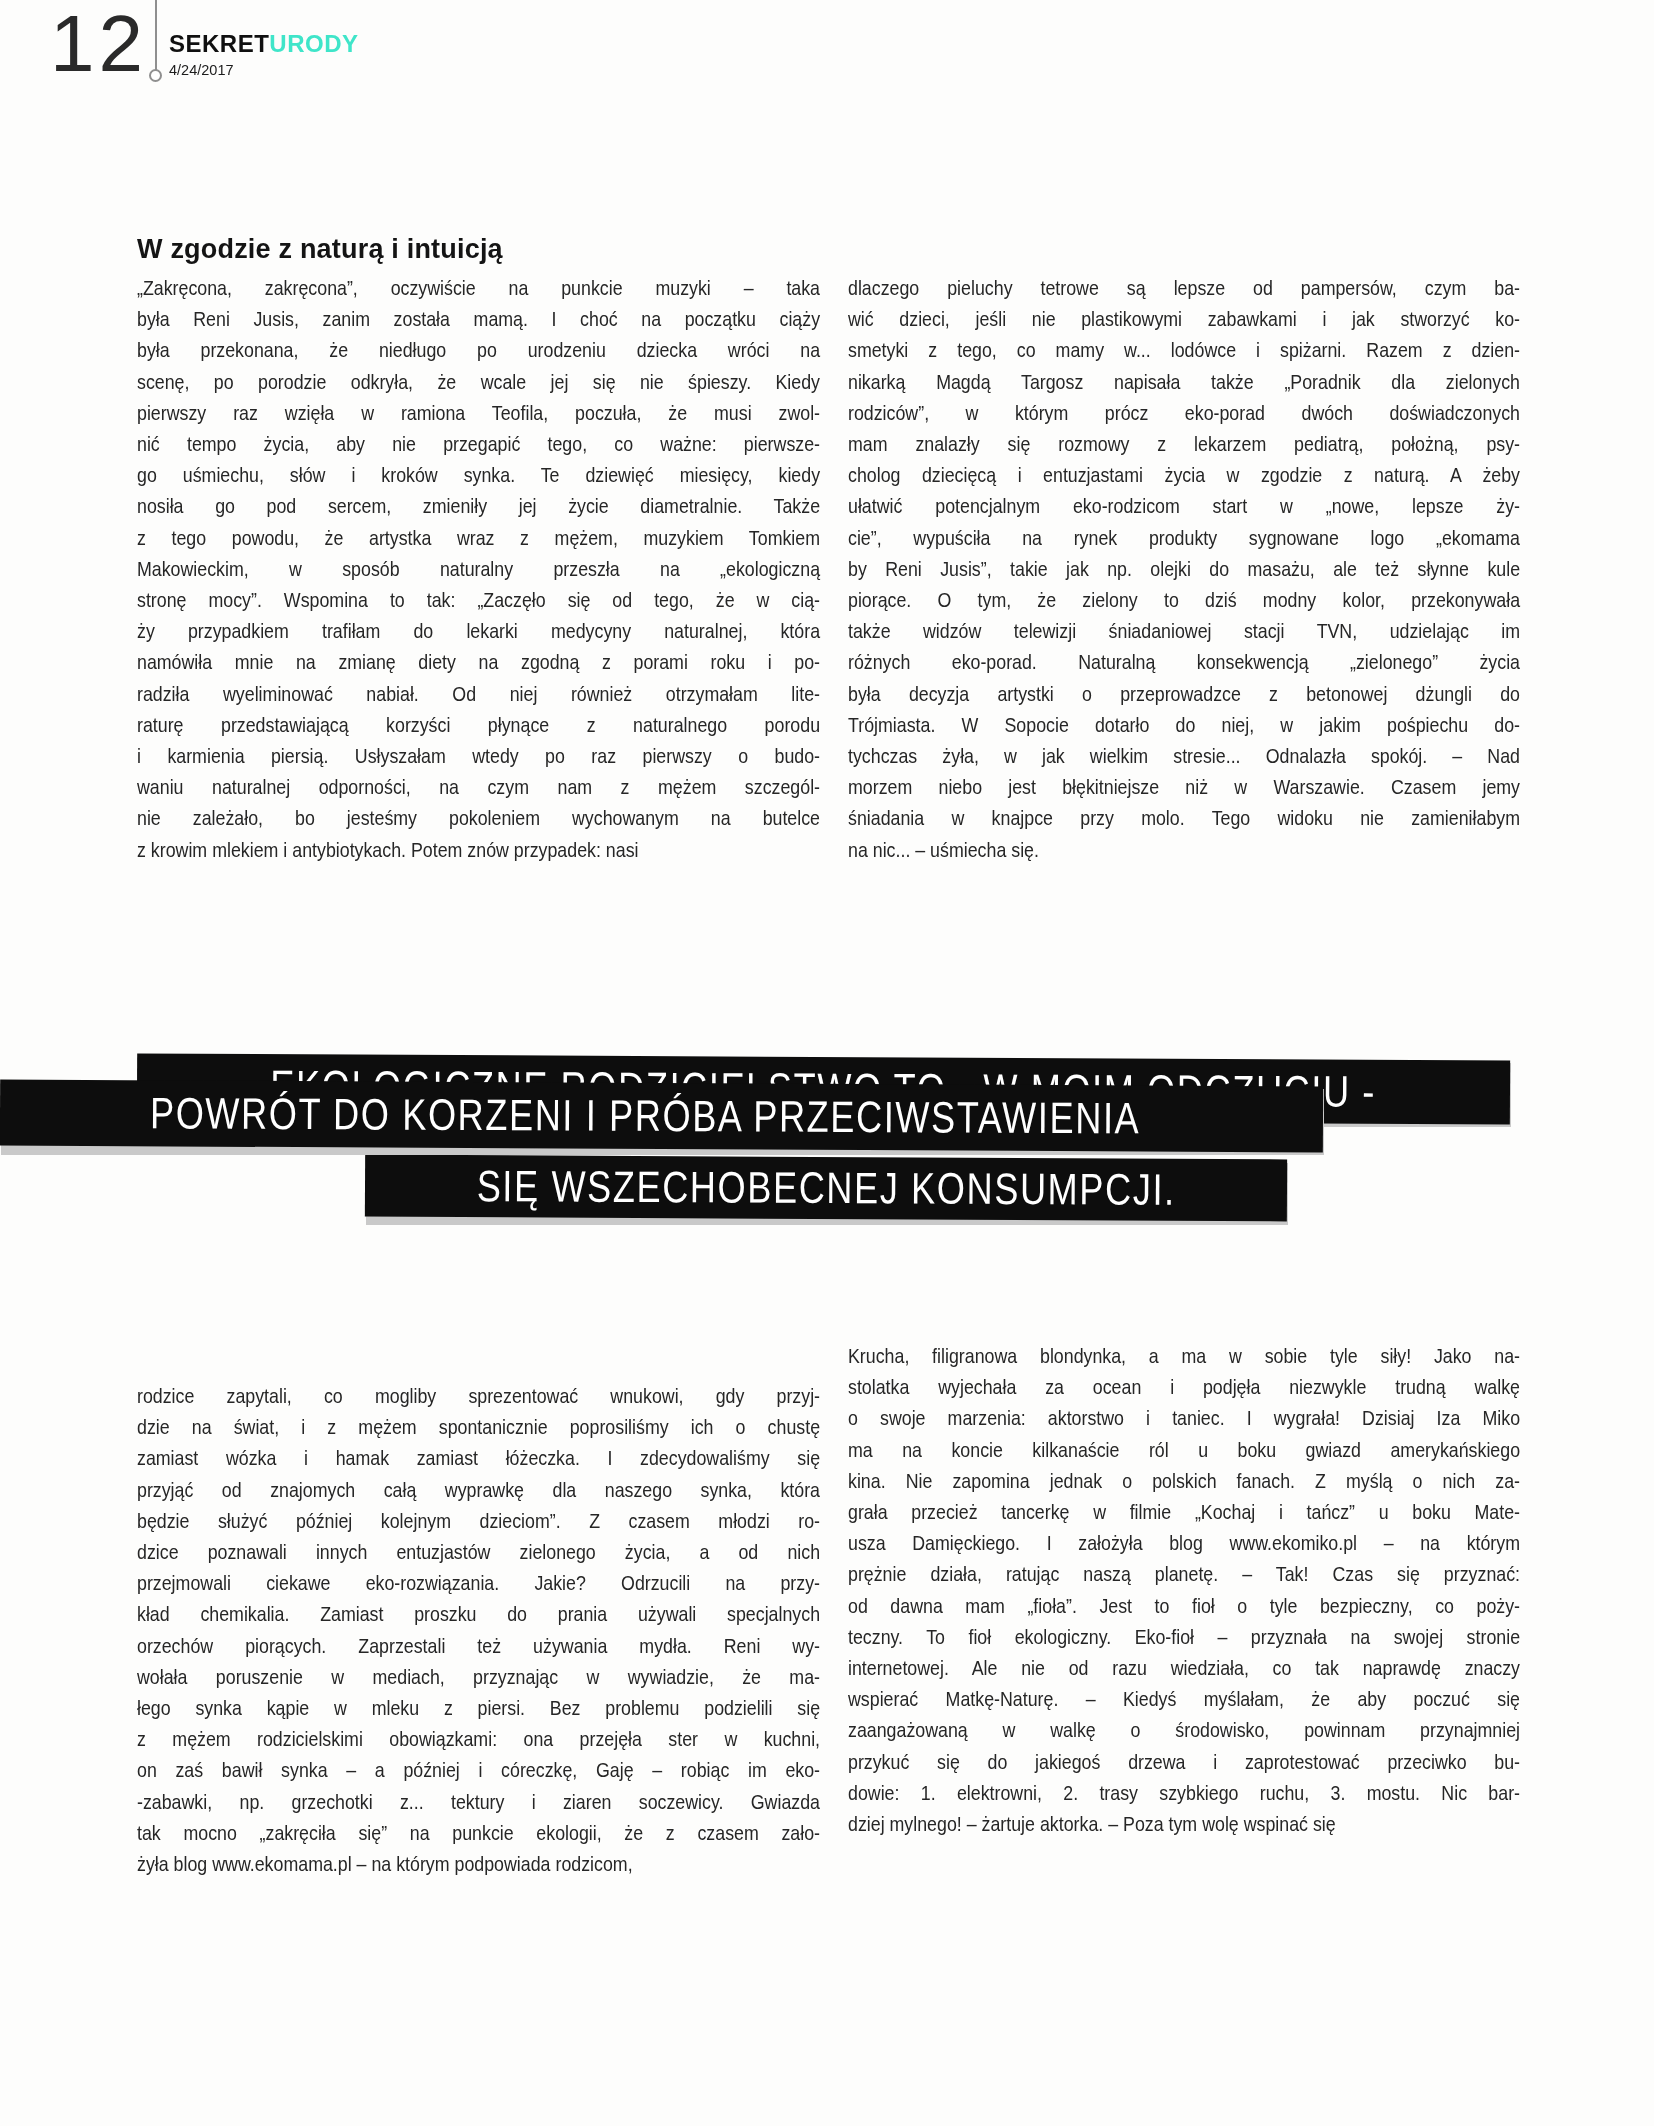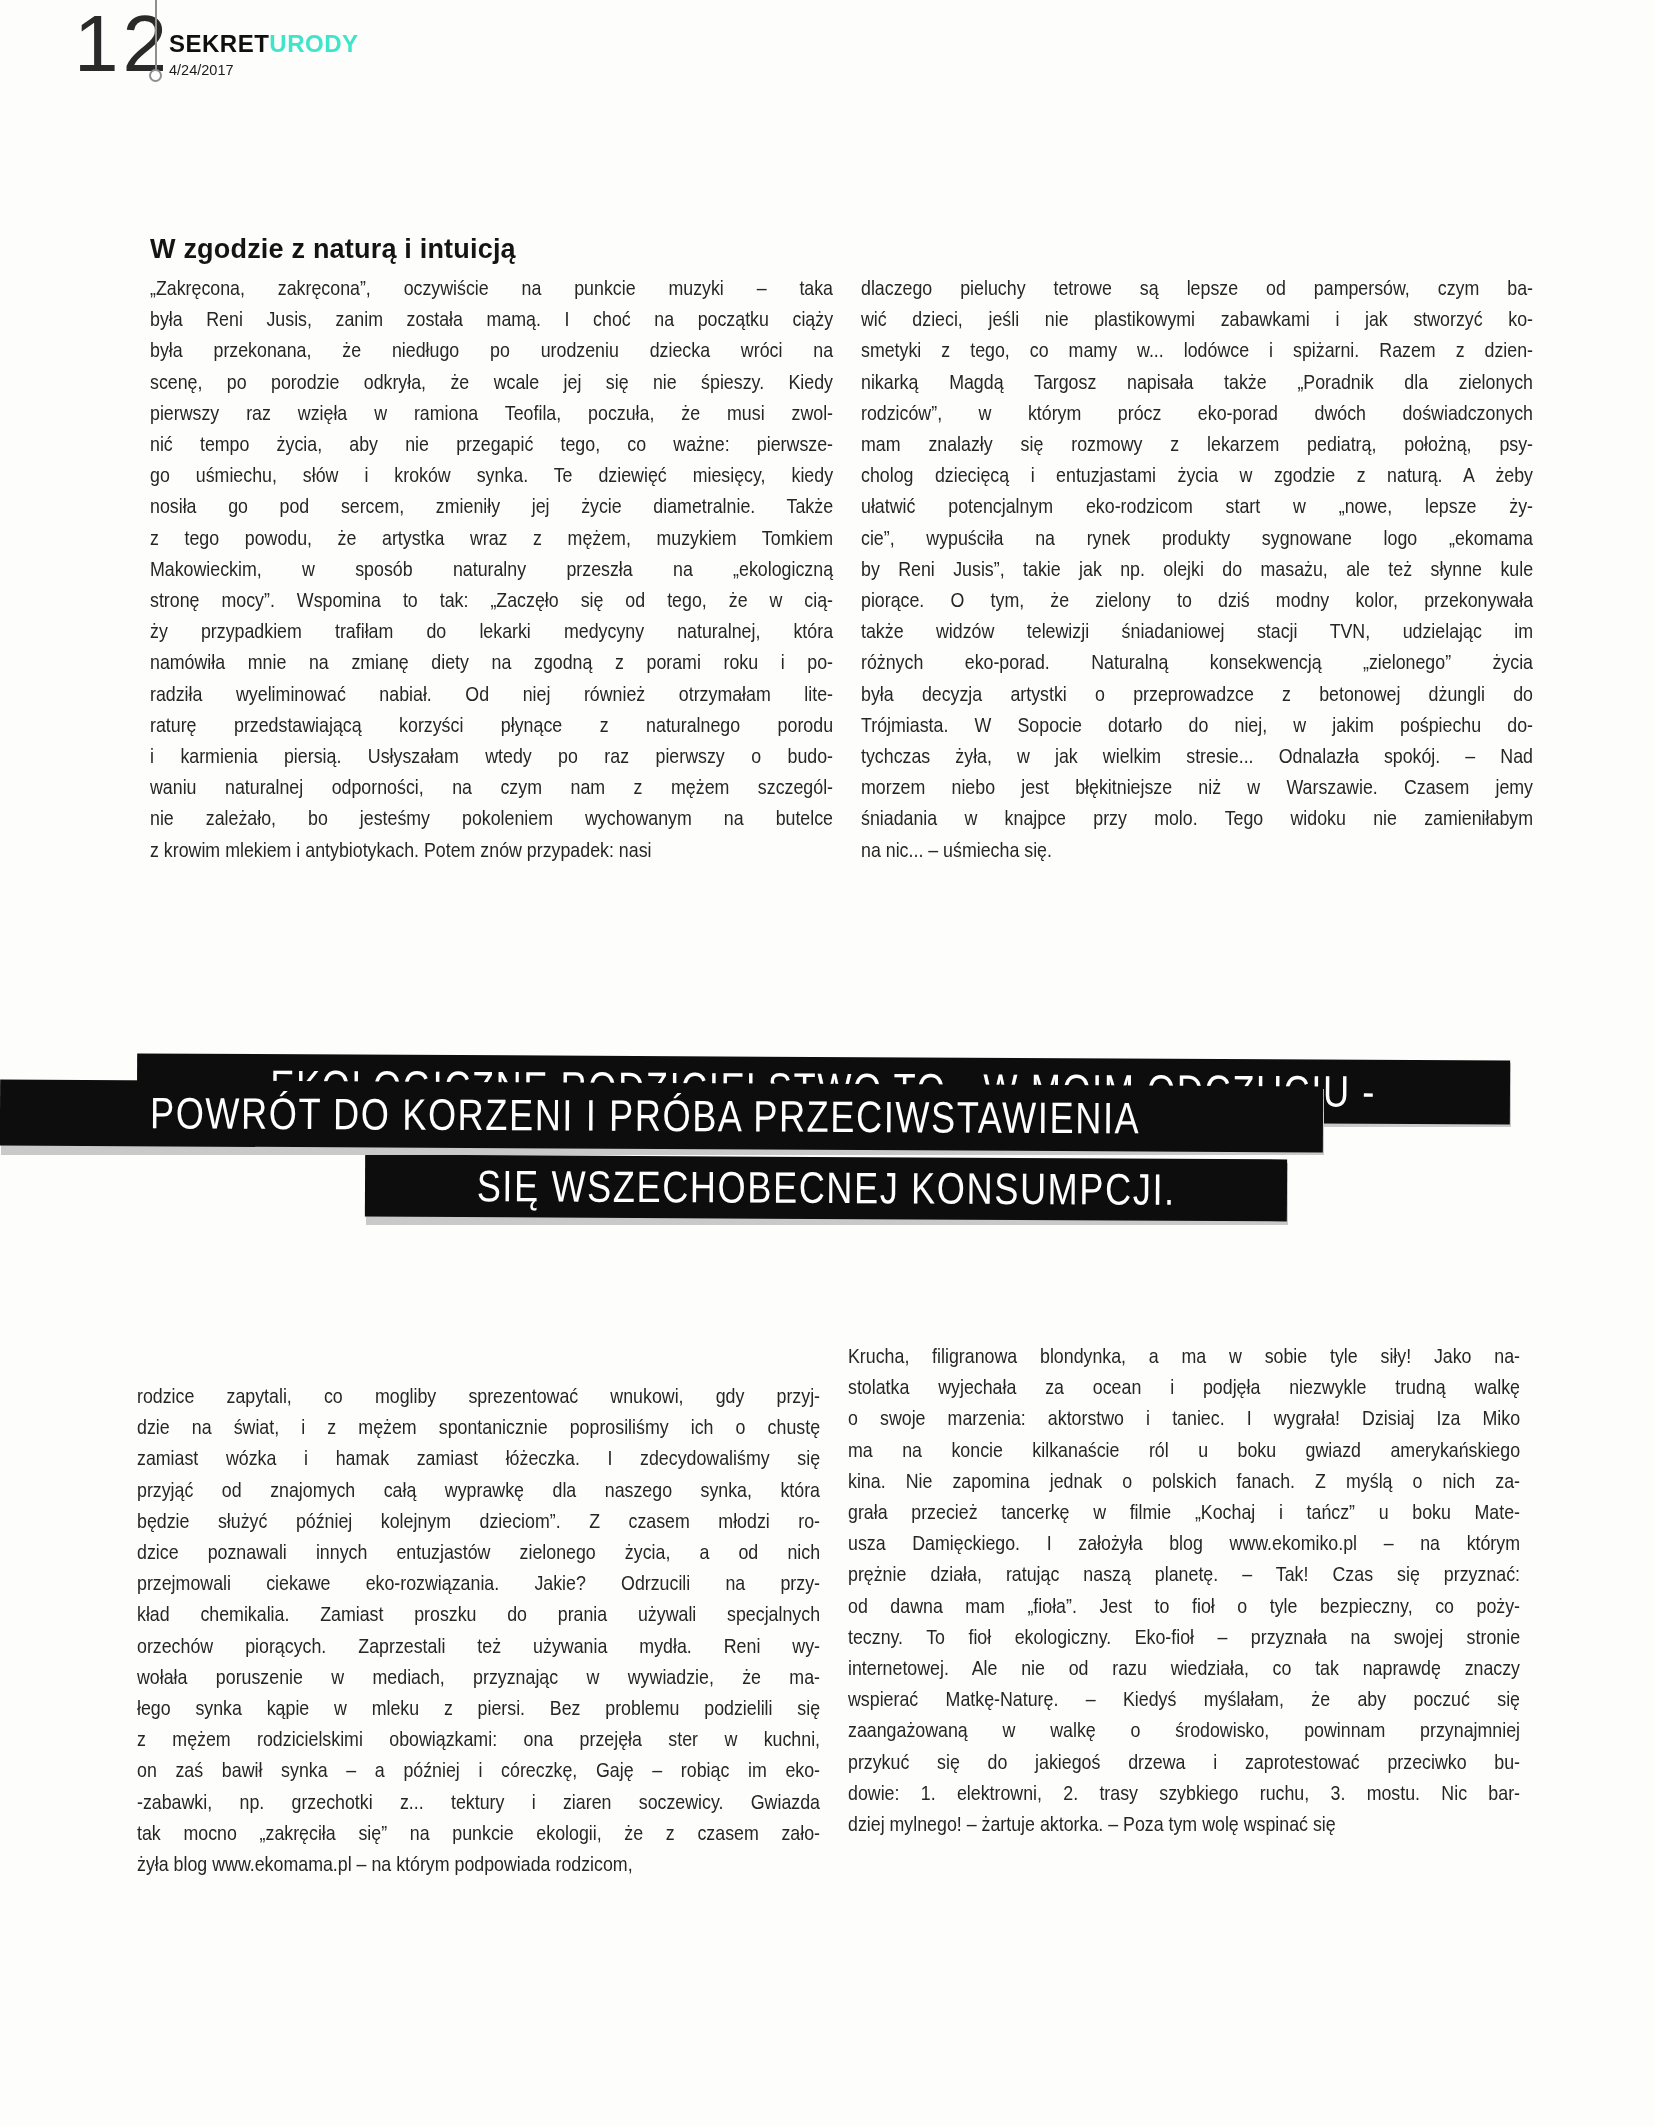--- a/index.html
+++ b/index.html
@@ -6,38 +6,38 @@
   .page{
     position:relative;width:1654px;height:2126px;margin:0 auto;
     background:#fdfdfc;overflow:hidden;
     font-family:"Liberation Sans",sans-serif;
     color:var(--text,#262626);
   }
 
   
   .page-number{
     position:absolute;left:50px;top:4px;
-    font-size:80px;line-height:1;font-weight:300;letter-spacing:4px;color:#2a2a2a;margin-left:24px;
+    font-size:80px;line-height:1;font-weight:300;letter-spacing:4px;color:#2a2a2a;
   }
   .header-rule{position:absolute;left:155px;top:0;width:2px;height:72px;background:var(--rule-gray,#8f8f8f);}
   .header-rule-dot{
     position:absolute;left:149px;top:69px;width:9px;height:9px;
     border:2px solid var(--rule-gray,#8f8f8f);border-radius:50%;background:#fff;
   }
   .brand{position:absolute;left:169px;top:31px;}
   .brand-name{font-size:24px;line-height:26px;font-weight:700;letter-spacing:.5px;color:#101010;text-align:right;}
   .brand-teal{color:var(--accent-teal,#3fe5c9);}
   .brand-date{font-size:14.5px;font-weight:400;margin-top:5px;color:#1c1c1c;}
 
   
   .cols{
     position:absolute;left:137px;
     display:grid;grid-template-columns:683px 672px;column-gap:28px;
   }
-  .top-cols{top:232px;margin-left:13px;}
+  .top-cols{top:232px;}
   .bottom-cols{top:1340px;}
   .colhead{
     margin:0 0 6px 0;font-size:27px;line-height:34px;font-weight:700;
     color:#141414;letter-spacing:.2px;
   }
   .offset{padding-top:40px;}
   .tbody{font-size:21px;line-height:31.2px;}
   .tline{
     width:118%;
     transform:scaleX(0.8475);transform-origin:0 50%;

